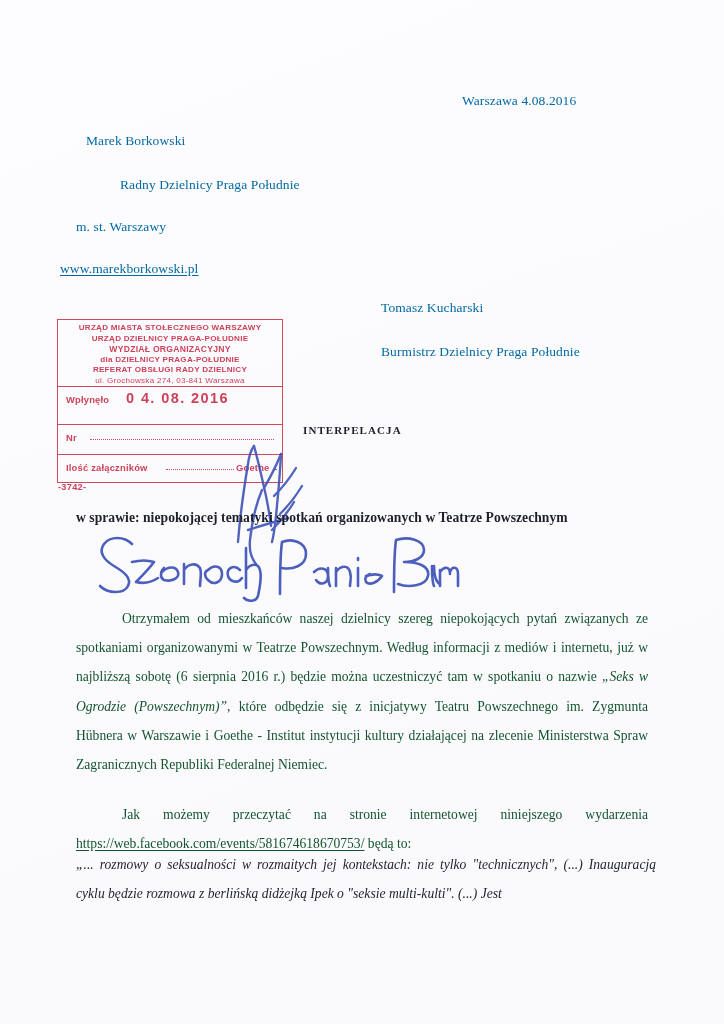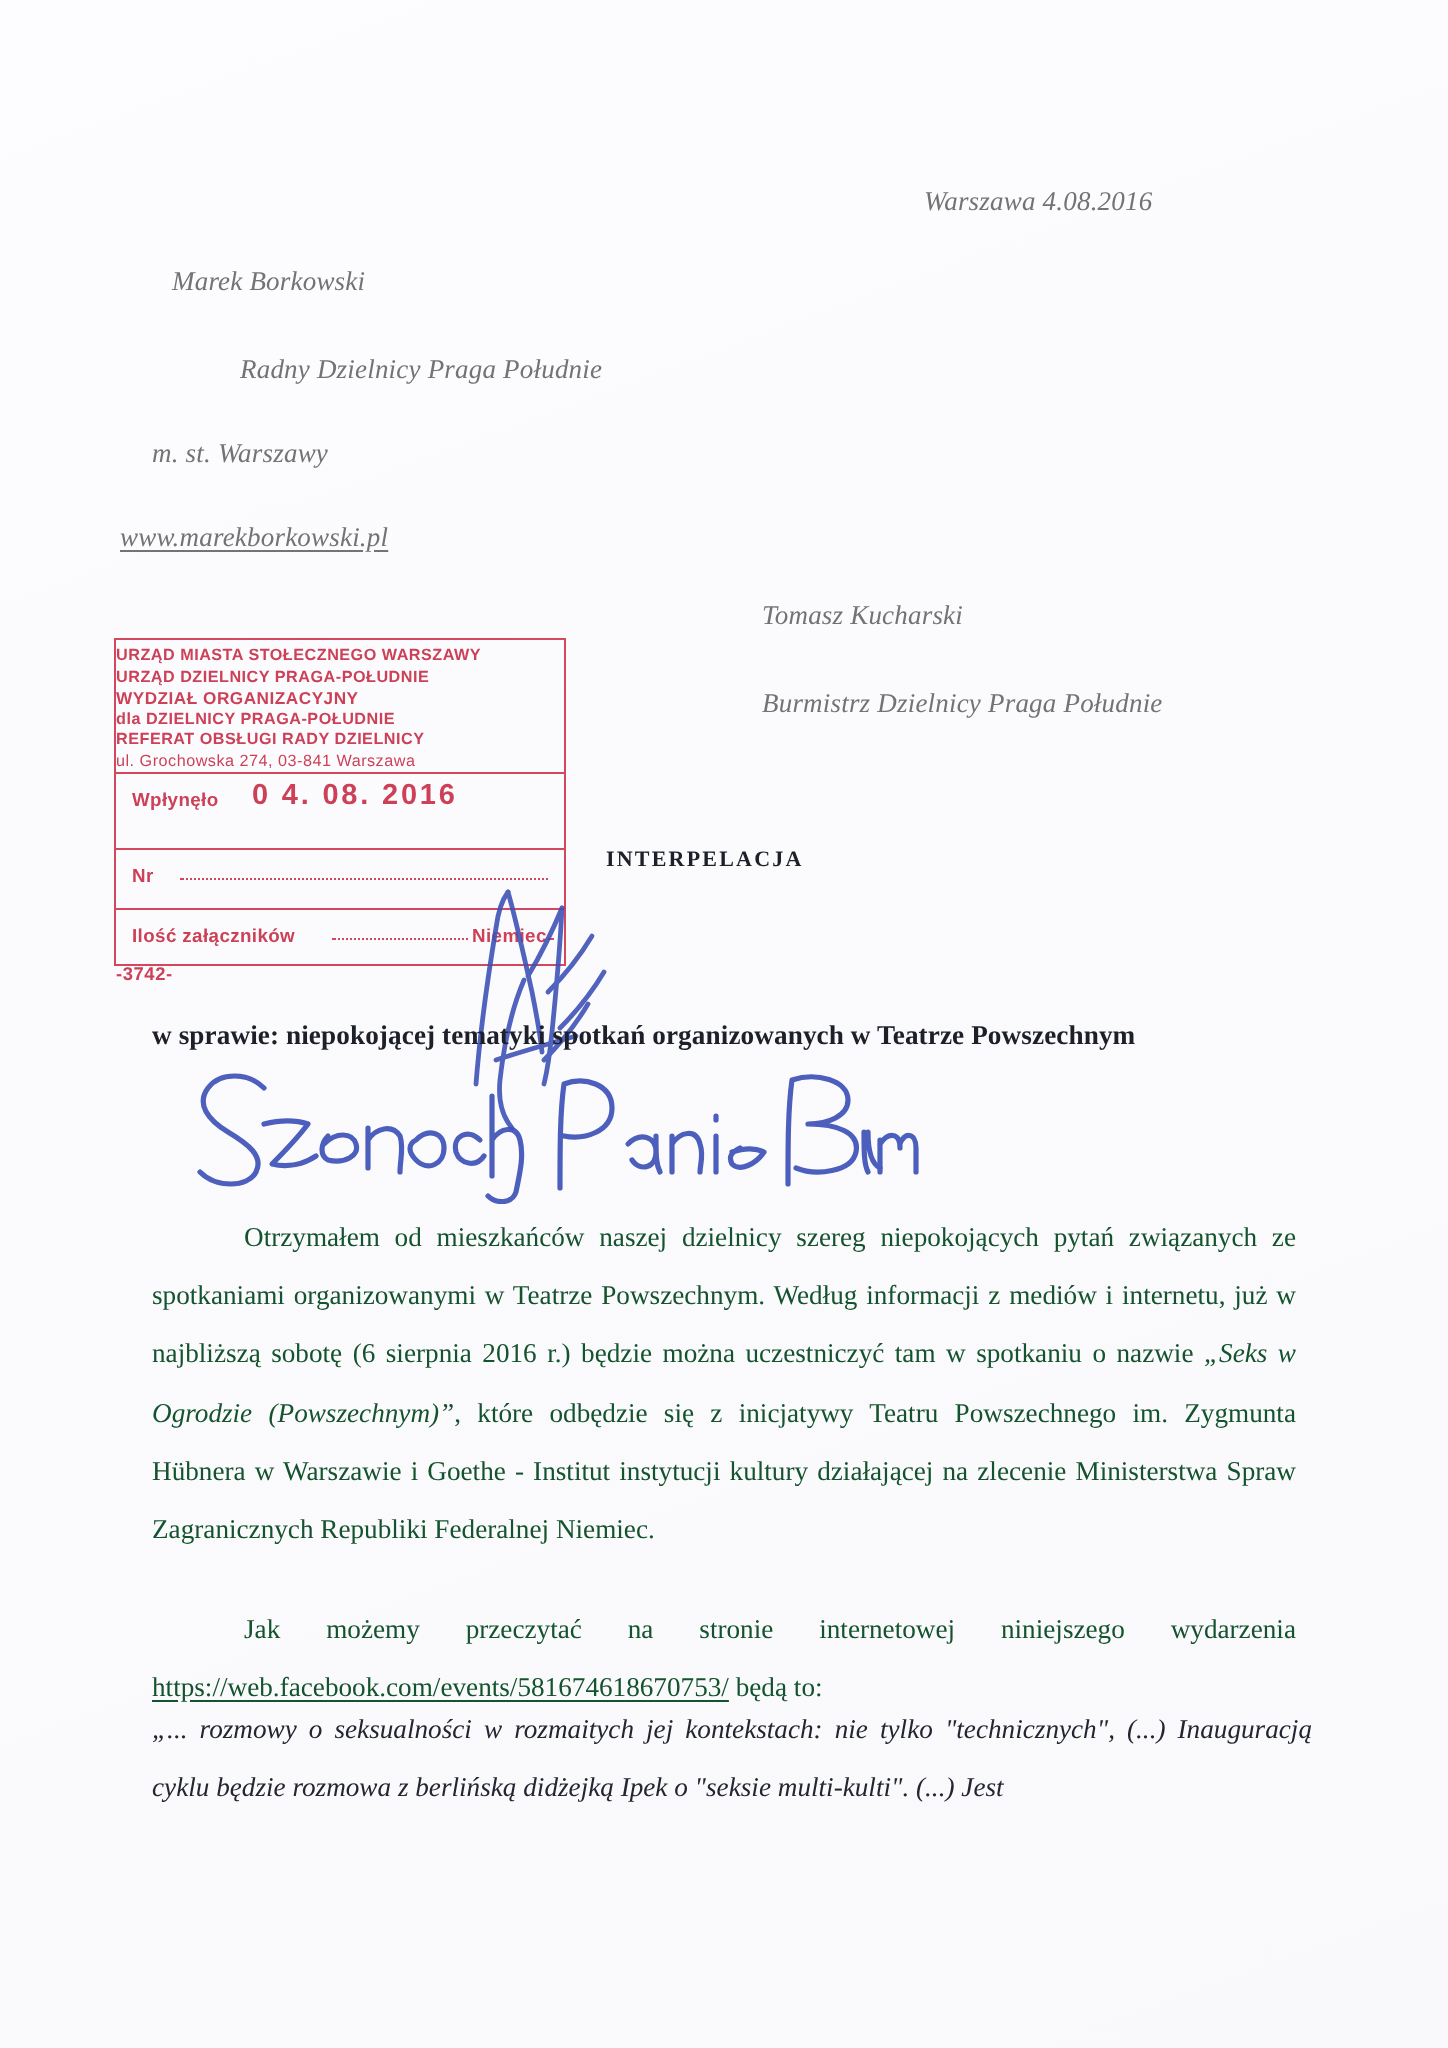--- a/index.html
+++ b/index.html
@@ -19,24 +19,23 @@
   .page {
     position: absolute;
     inset: 0;
   }
 
   
   .txt {
     position: absolute;
     font-size: 13.5px;
     line-height: 1.2;
-    color: #737373;
+    color: #0369a1;
     letter-spacing: 0.1px;
     white-space: nowrap;
-    font-style: italic;
   }
   .date-line { left: 462px; top: 93px; }
   .sender-1 { left: 86px; top: 133px; }
   .sender-2 { left: 76px; top: 177px; margin-left: 44px; }
   .sender-3 { left: 76px; top: 219px; }
   .sender-4 {
     left: 60px; top: 261px;
     text-decoration: underline;
     text-underline-offset: 2px;
   }
@@ -102,20 +101,21 @@
     width: 226px;
     height: 164px;
     border: 1.6px solid #d23b52;
     box-sizing: border-box;
     color: #c9334b;
     font-family: "Liberation Sans", sans-serif;
     opacity: 0.93;
   }
   .stamp-head {
     padding-top: 3px;
+    text-align: center;
   }
   .stamp-head div {
     font-size: 8.1px;
     font-weight: bold;
     letter-spacing: 0.25px;
     line-height: 10.6px;
     white-space: nowrap;
   }
   .sh-1 { letter-spacing: 0.1px; }
   .sh-3 { letter-spacing: 1.2px; font-size: 8.6px !important; }
@@ -205,21 +205,21 @@
     <div class="stamp-rule rule-3"></div>
 
     <div class="stamp-row wplynelo-label">Wpłynęło</div>
     <div class="stamp-row wplynelo-date">0 4. 08. 2016</div>
 
     <div class="stamp-row nr-label">Nr</div>
     <div class="nr-dots"></div>
 
     <div class="stamp-row zal-label">Ilość załączników</div>
     <div class="zal-dots"></div>
-    <div class="stamp-row podpis-label">Niemiec</div>
+    <div class="stamp-row podpis-label">Goethe</div>
     <div class="podpis-dots"></div>
 
     <div class="stamp-row stamp-num">-3742-</div>
   </div>
 
   <svg class="ink ink-sign" width="110" height="140" viewBox="0 0 110 140">
     <g fill="none" stroke="#3b4fb5" stroke-width="2.4" stroke-linecap="round" stroke-linejoin="round" opacity="0.88">
       <path d="M20 112 C22 86, 26 58, 30 34 C31 26, 33 20, 36 16"></path>
       <path d="M36 16 C40 30, 44 48, 48 66 C50 76, 52 86, 53 96"></path>
       <path d="M46 58 C52 48, 58 36, 63 24"></path>

